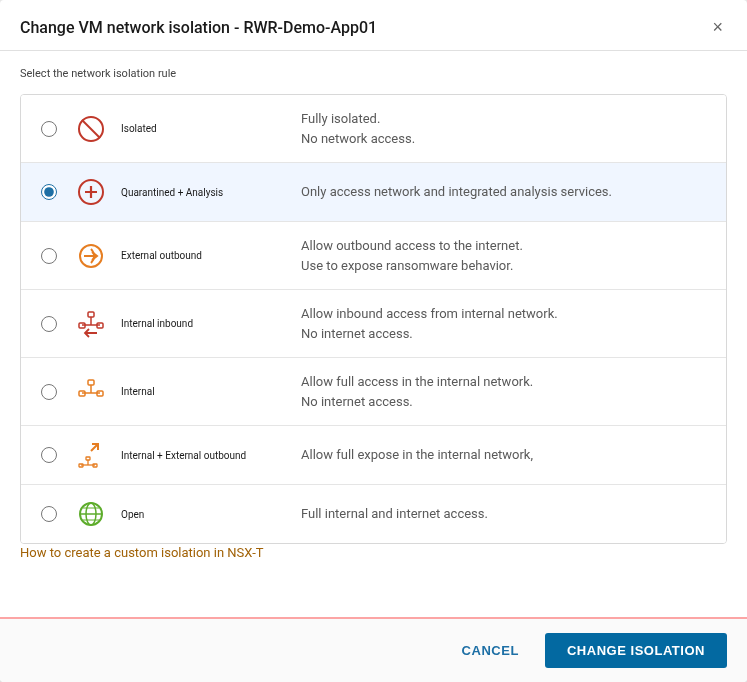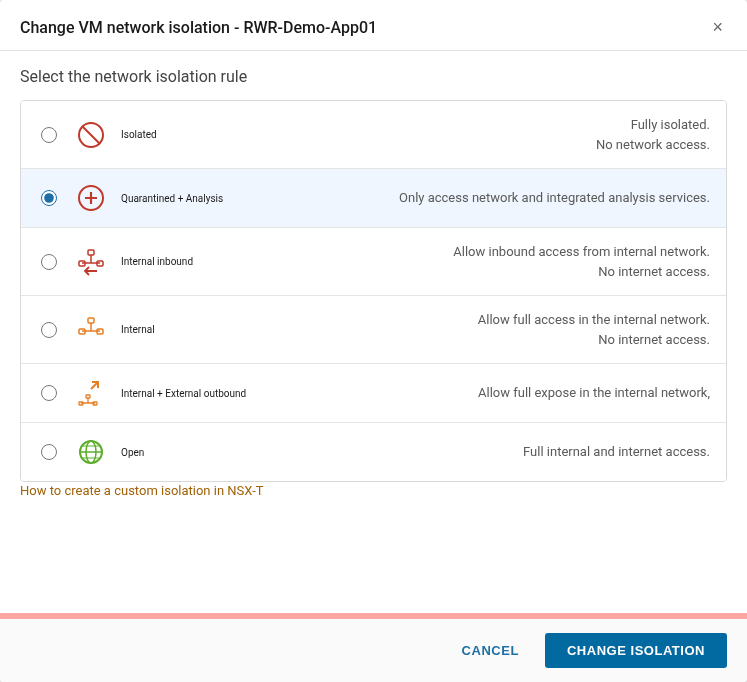--- a/index.html
+++ b/index.html
@@ -41,21 +41,21 @@
       color: #666;
       line-height: 1;
       padding: 2px 4px;
     }
     .dialog-body {
       padding: 16px 20px;
       flex: 1;
       overflow-y: auto;
     }
     .subtitle {
-      font-size: 16px;
+      font-size: 11px;
       color: #444;
       margin-bottom: 14px;
     }
     .option-list {
       display: flex;
       flex-direction: column;
       gap: 0;
       border: 1px solid #d8d8d8;
       border-radius: 4px;
       overflow: hidden;
@@ -101,35 +101,34 @@
       flex-shrink: 0;
       font-size: 10px;
       color: #1a1a1a;
       font-weight: 400;
     }
     .option-desc {
       flex: 1;
       font-size: 13px;
       color: #5a5a5a;
       line-height: 1.5;
-      text-align: right;
     }
     .help-link {
       margin-top: 14px;
       font-size: 13px;
       color: #a16207;
       text-decoration: none;
       cursor: pointer;
     }
     .dialog-footer {
       display: flex;
       align-items: center;
       justify-content: flex-end;
       padding: 14px 20px;
-      border-top: 6px solid #fca5a5;
+      border-top: 2px solid #fca5a5;
       gap: 8px;
       background: #fafafa;
       border-radius: 0 0 4px 4px;
     }
     .btn-cancel {
       background: none;
       border: none;
       color: #1d6fa5;
       font-size: 13px;
       font-weight: 600;
@@ -191,20 +190,37 @@
             <line x1="9" y1="15" x2="21" y2="15" stroke="#c0392b" stroke-width="2.2"></line>
             <line x1="15" y1="9" x2="15" y2="21" stroke="#c0392b" stroke-width="2.2"></line>
           </svg>
         </div>
         <div class="option-name">Quarantined + Analysis</div>
         <div class="option-desc">
           Only access network and integrated analysis services.
         </div>
       </label>
 
+      <label class="option-row">
+        <div class="radio-wrap">
+          <input type="radio" name="isolation" class="radio-input" style="">
+        </div>
+        <div class="icon-wrap">
+          <svg class="option-icon" viewBox="0 0 30 30" fill="none" xmlns="http://www.w3.org/2000/svg">
+            <circle cx="15" cy="15" r="11" stroke="#e67e22" stroke-width="2"></circle>
+            <path d="M15 8 C15 8 22 15 15 22" stroke="#e67e22" stroke-width="2" fill="none"></path>
+            <line x1="8" y1="15" x2="20" y2="15" stroke="#e67e22" stroke-width="2"></line>
+            <polyline points="16,11 21,15 16,19" fill="none" stroke="#e67e22" stroke-width="2"></polyline>
+          </svg>
+        </div>
+        <div class="option-name">External outbound</div>
+        <div class="option-desc">
+          Allow outbound access to the internet.<br>Use to expose ransomware behavior.
+        </div>
+      </label>
 
       <label class="option-row">
         <div class="radio-wrap">
           <input type="radio" name="isolation" class="radio-input" style="">
         </div>
         <div class="icon-wrap">
           <svg class="option-icon" viewBox="0 0 30 30" fill="none" xmlns="http://www.w3.org/2000/svg">
 
             <rect x="12" y="3" width="6" height="5" rx="1" stroke="#c0392b" stroke-width="1.5"></rect>
             <rect x="3" y="14" width="6" height="5" rx="1" stroke="#c0392b" stroke-width="1.5"></rect>

